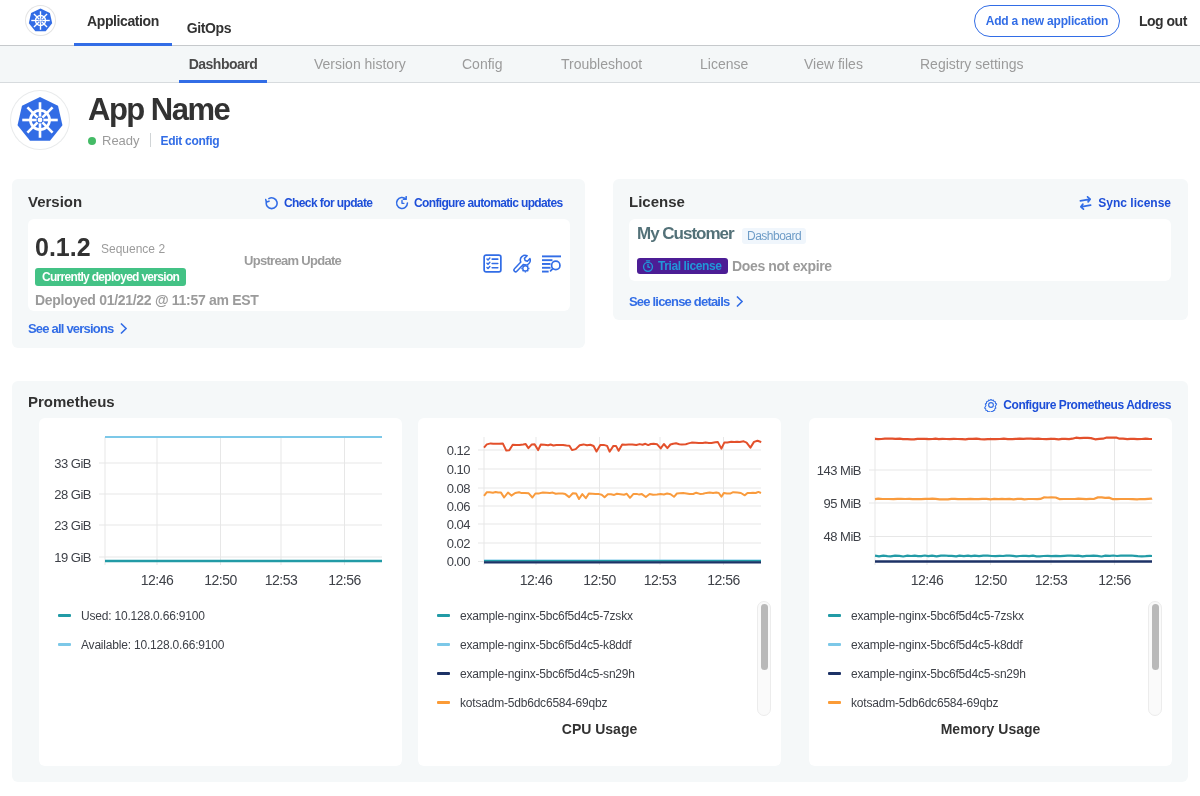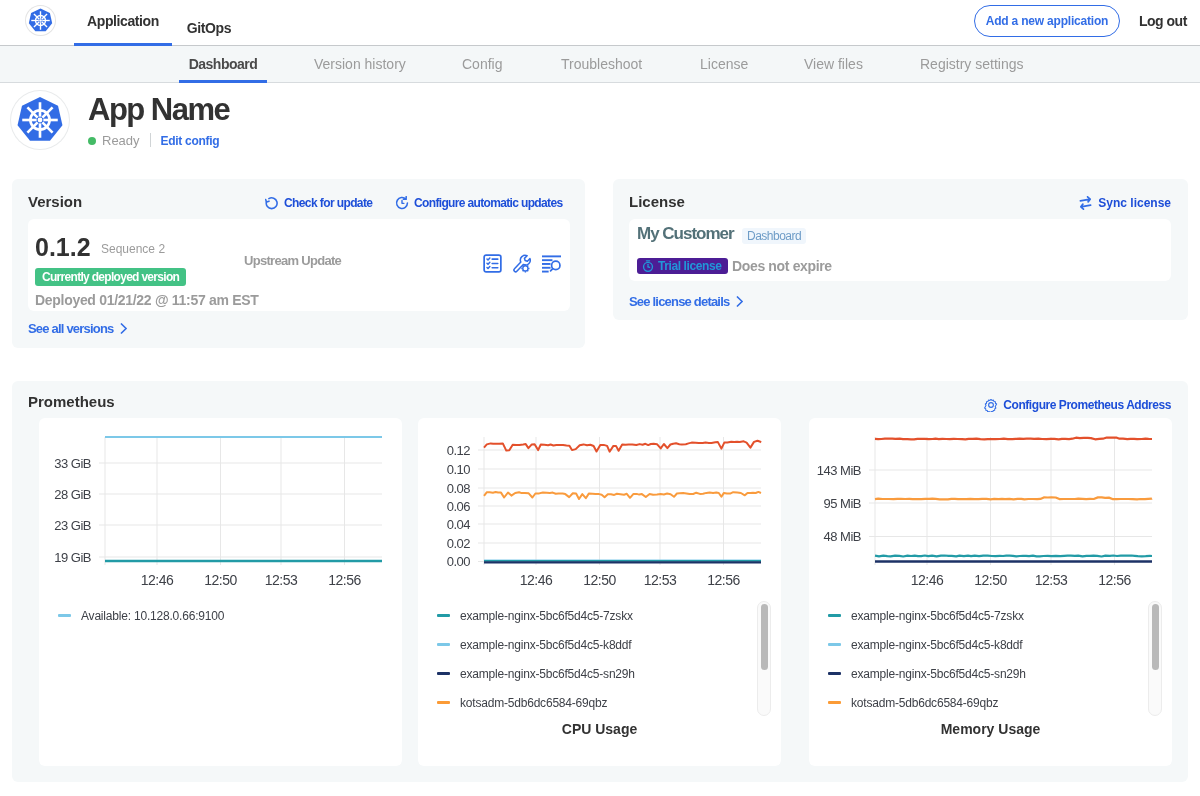--- a/index.html
+++ b/index.html
@@ -232,20 +232,21 @@
         <line x1="60" y1="139" x2="343" y2="139" stroke="#e7e7e7" stroke-width="1"></line>
         <text x="52" y="143.5" font-size="13" letter-spacing="-0.5" fill="#3e4148" text-anchor="end" font-family="Liberation Sans">19 GiB</text>
         <text x="118" y="167" font-size="14" letter-spacing="-0.5" fill="#3e4148" text-anchor="middle" font-family="Liberation Sans">12:46</text>
         <text x="181.5" y="167" font-size="14" letter-spacing="-0.5" fill="#3e4148" text-anchor="middle" font-family="Liberation Sans">12:50</text>
         <text x="242" y="167" font-size="14" letter-spacing="-0.5" fill="#3e4148" text-anchor="middle" font-family="Liberation Sans">12:53</text>
         <text x="305.5" y="167" font-size="14" letter-spacing="-0.5" fill="#3e4148" text-anchor="middle" font-family="Liberation Sans">12:56</text>
         <line x1="66" y1="19" x2="343" y2="19" stroke="#7cc8e8" stroke-width="2"></line>
         <line x1="66" y1="143" x2="343" y2="143" stroke="#229ba6" stroke-width="2.5"></line>
       </svg>
     <div class="legend">
+      <div class="lrow"><span class="dash" style="background:#229ba6;"></span>Used: 10.128.0.66:9100</div>
       <div class="lrow"><span class="dash" style="background:#7cc8e8;"></span>Available: 10.128.0.66:9100</div>
     </div>
   </div>
 
   <div id="cc2" class="chartcard">
     <svg class="chartsvg" width="363" height="348" viewBox="0 0 363 348">
         <line x1="118" y1="19" x2="118" y2="147" stroke="#e7e7e7" stroke-width="1"></line>
         <line x1="181.5" y1="19" x2="181.5" y2="147" stroke="#e7e7e7" stroke-width="1"></line>
         <line x1="242" y1="19" x2="242" y2="147" stroke="#e7e7e7" stroke-width="1"></line>
         <line x1="305.5" y1="19" x2="305.5" y2="147" stroke="#e7e7e7" stroke-width="1"></line>

